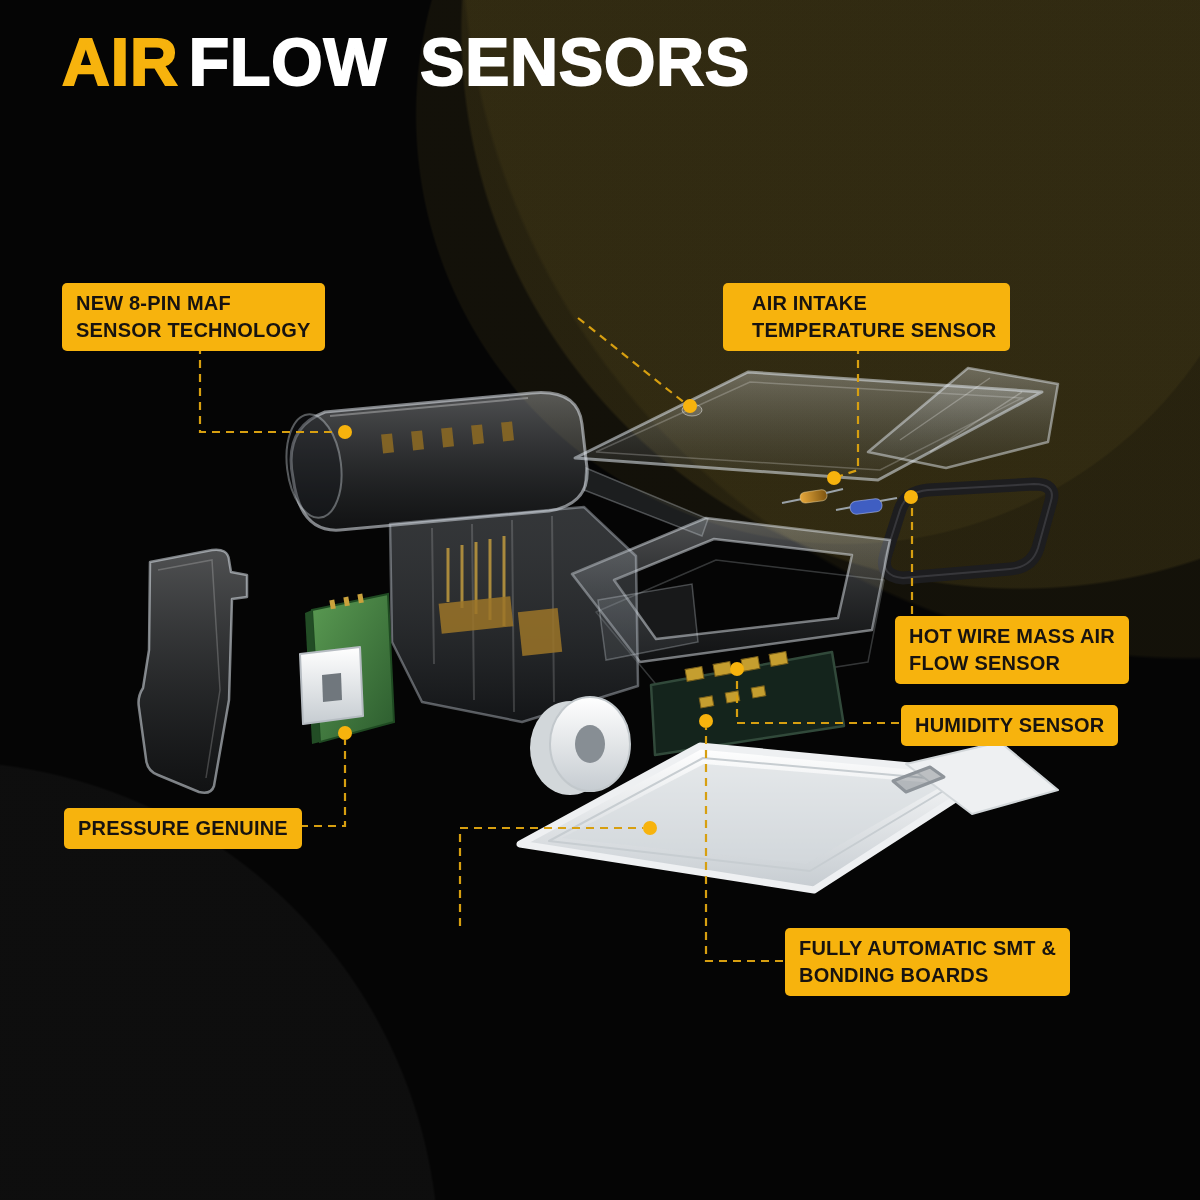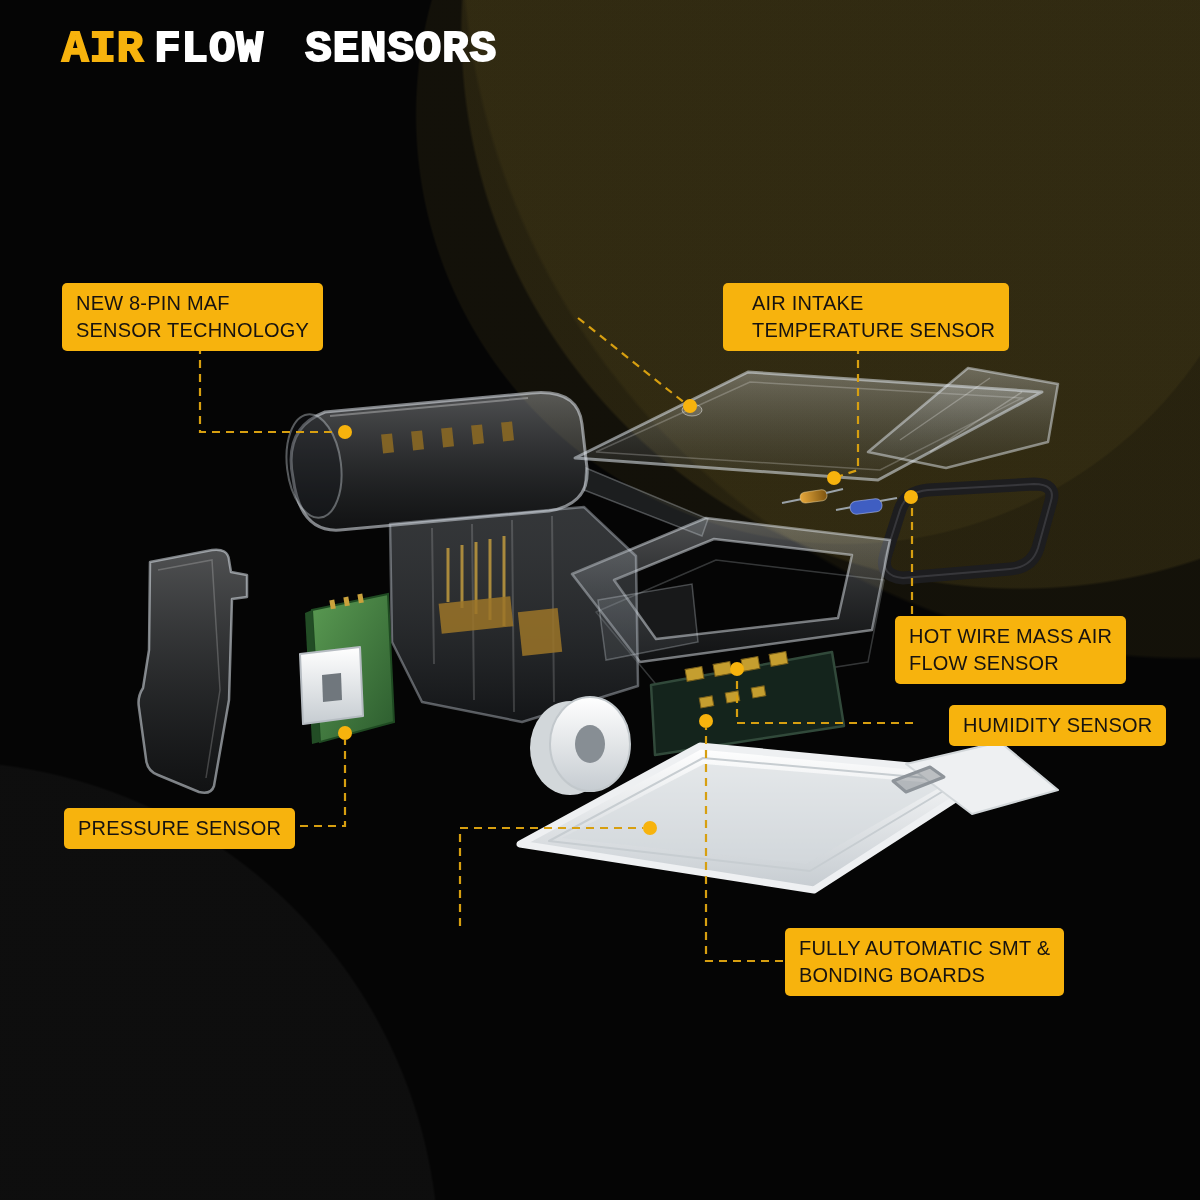--- a/index.html
+++ b/index.html
@@ -18,35 +18,35 @@
     font-family:"Liberation Sans",sans-serif;
     background:
       radial-gradient(circle 560px at 1020px 30px, rgba(122,104,38,0.20) 0 99.5%, transparent 100%),
       radial-gradient(circle 730px at 1190px -70px, rgba(96,82,30,0.16) 0 99.5%, transparent 100%),
       radial-gradient(circle 430px at 845px 115px, rgba(142,122,46,0.10) 0 99.5%, transparent 100%),
       radial-gradient(circle 500px at -60px 1260px, rgba(255,255,255,0.035) 0 99.5%, transparent 100%),
       var(--background);
   }
   .title{
     position:absolute;left:62px;top:24px;
-    font-family:Liberation Mono, monospace;
-    font-weight:bold;font-size:44px;letter-spacing:1px;word-spacing:14px;
+    font-family:Liberation Sans, sans-serif;
+    font-weight:bold;font-size:66px;letter-spacing:1px;word-spacing:14px;
     white-space:nowrap;
   }
   .title span{-webkit-text-stroke:2px;}
   .title .accent{color:var(--accent);}
   .title .rest{color:#ffffff;margin-left:10px;}
   .scene{position:absolute;left:0;top:0;width:1200px;height:1200px;}
   .leaders polyline{fill:none;stroke:var(--leader);stroke-width:2.2;stroke-dasharray:8 6;}
   .dots circle{fill:var(--accent);}
   .callout{
     position:absolute;
     background:var(--label_bg);
     color:var(--label_text);
-    font-weight:normal;font-size:20px;line-height:1.34;
+    font-weight:bold;font-size:20px;line-height:1.34;
     padding:7px 14px;border-radius:5px;
     letter-spacing:0.2px;white-space:nowrap;
   }
 </style>
 </head>
 <body>
 
 <div class="stage">
 
   <div class="title">
@@ -195,17 +195,17 @@
       <circle cx="737" cy="669" r="7"></circle>
       <circle cx="345" cy="733" r="7"></circle>
       <circle cx="650" cy="828" r="7"></circle>
       <circle cx="706" cy="721" r="7"></circle>
     </g>
   </svg>
 
   <div class="callout" style="left:62px;  top:283px;">NEW 8-PIN MAF<br>SENSOR TECHNOLOGY</div>
   <div class="callout" style="left:723px; top:283px;padding-left:29px;">AIR INTAKE<br>TEMPERATURE SENSOR</div>
   <div class="callout" style="left:895px; top:616px;">HOT WIRE MASS AIR<br>FLOW SENSOR</div>
-  <div class="callout" style="left:949px; top:705px;">HUMIDITY SENSOR</div>
-  <div class="callout" style="left:64px;  top:808px;">PRESSURE SENSOR</div>
+  <div class="callout" style="left:901px; top:705px;">HUMIDITY SENSOR</div>
+  <div class="callout" style="left:64px;  top:808px;">PRESSURE GENUINE</div>
   <div class="callout" style="left:785px; top:928px;">FULLY AUTOMATIC SMT &amp;<br>BONDING BOARDS</div>
 
 </div>
 
 </body></html>

